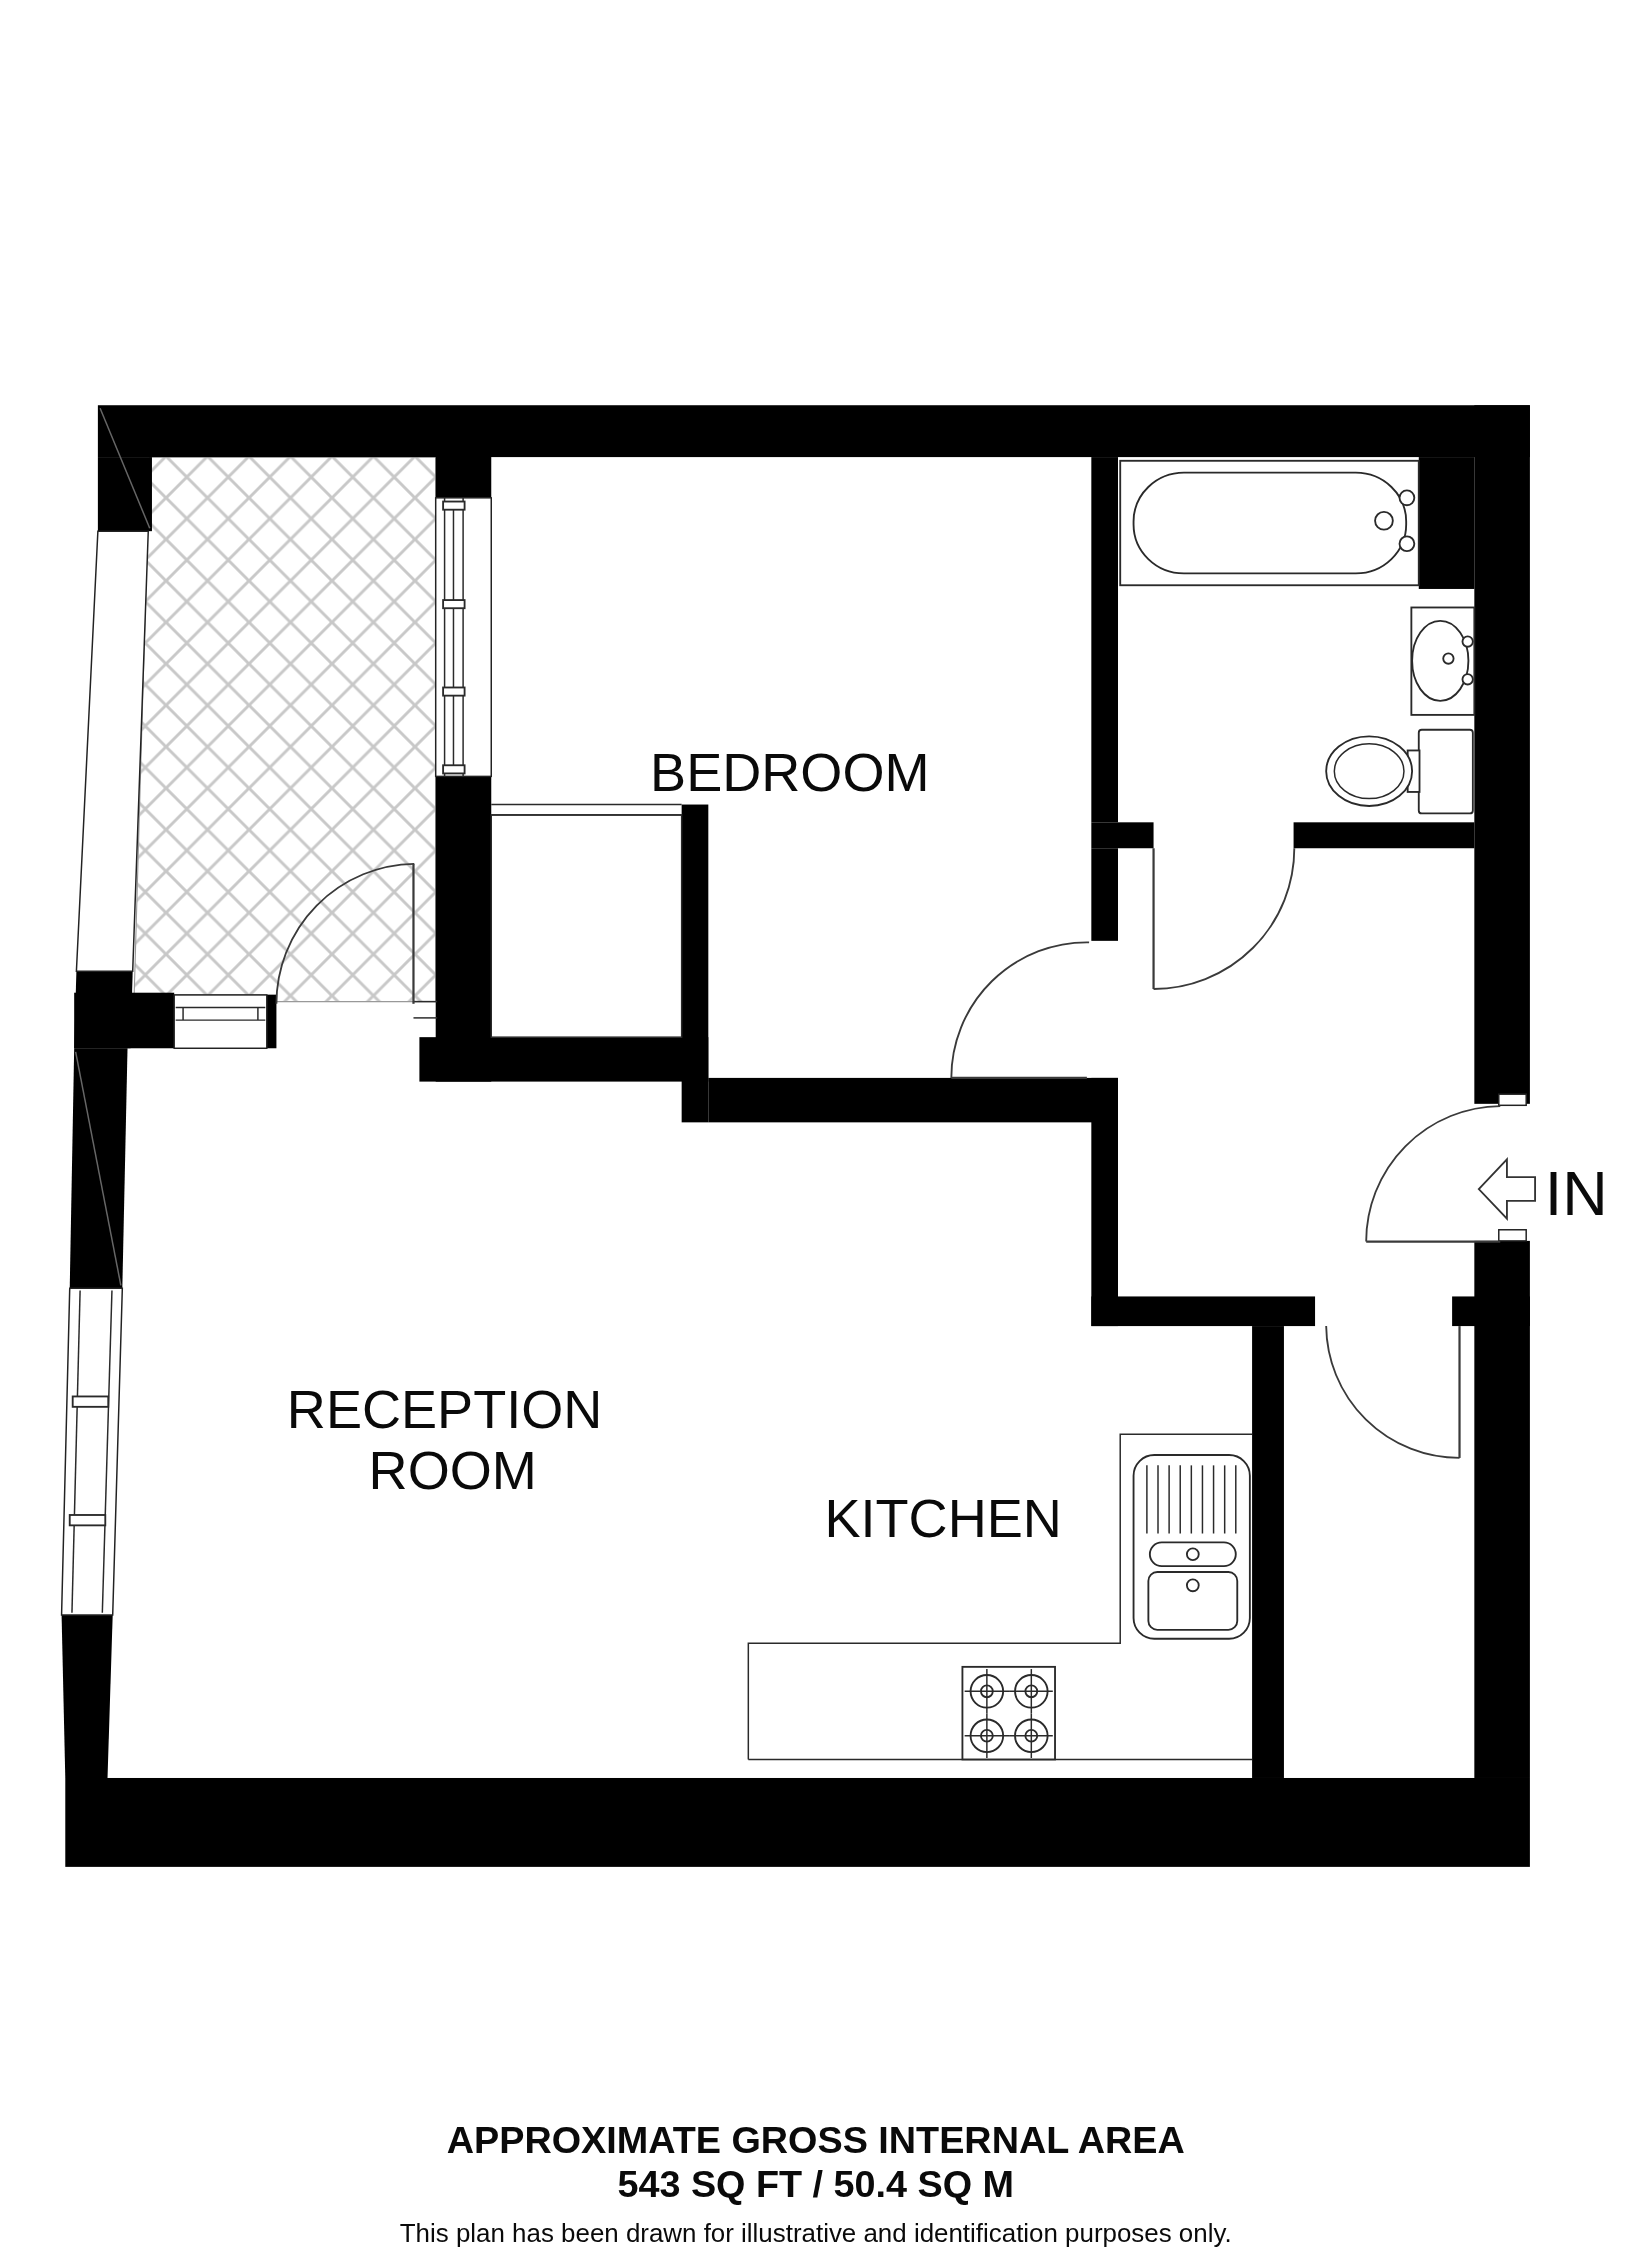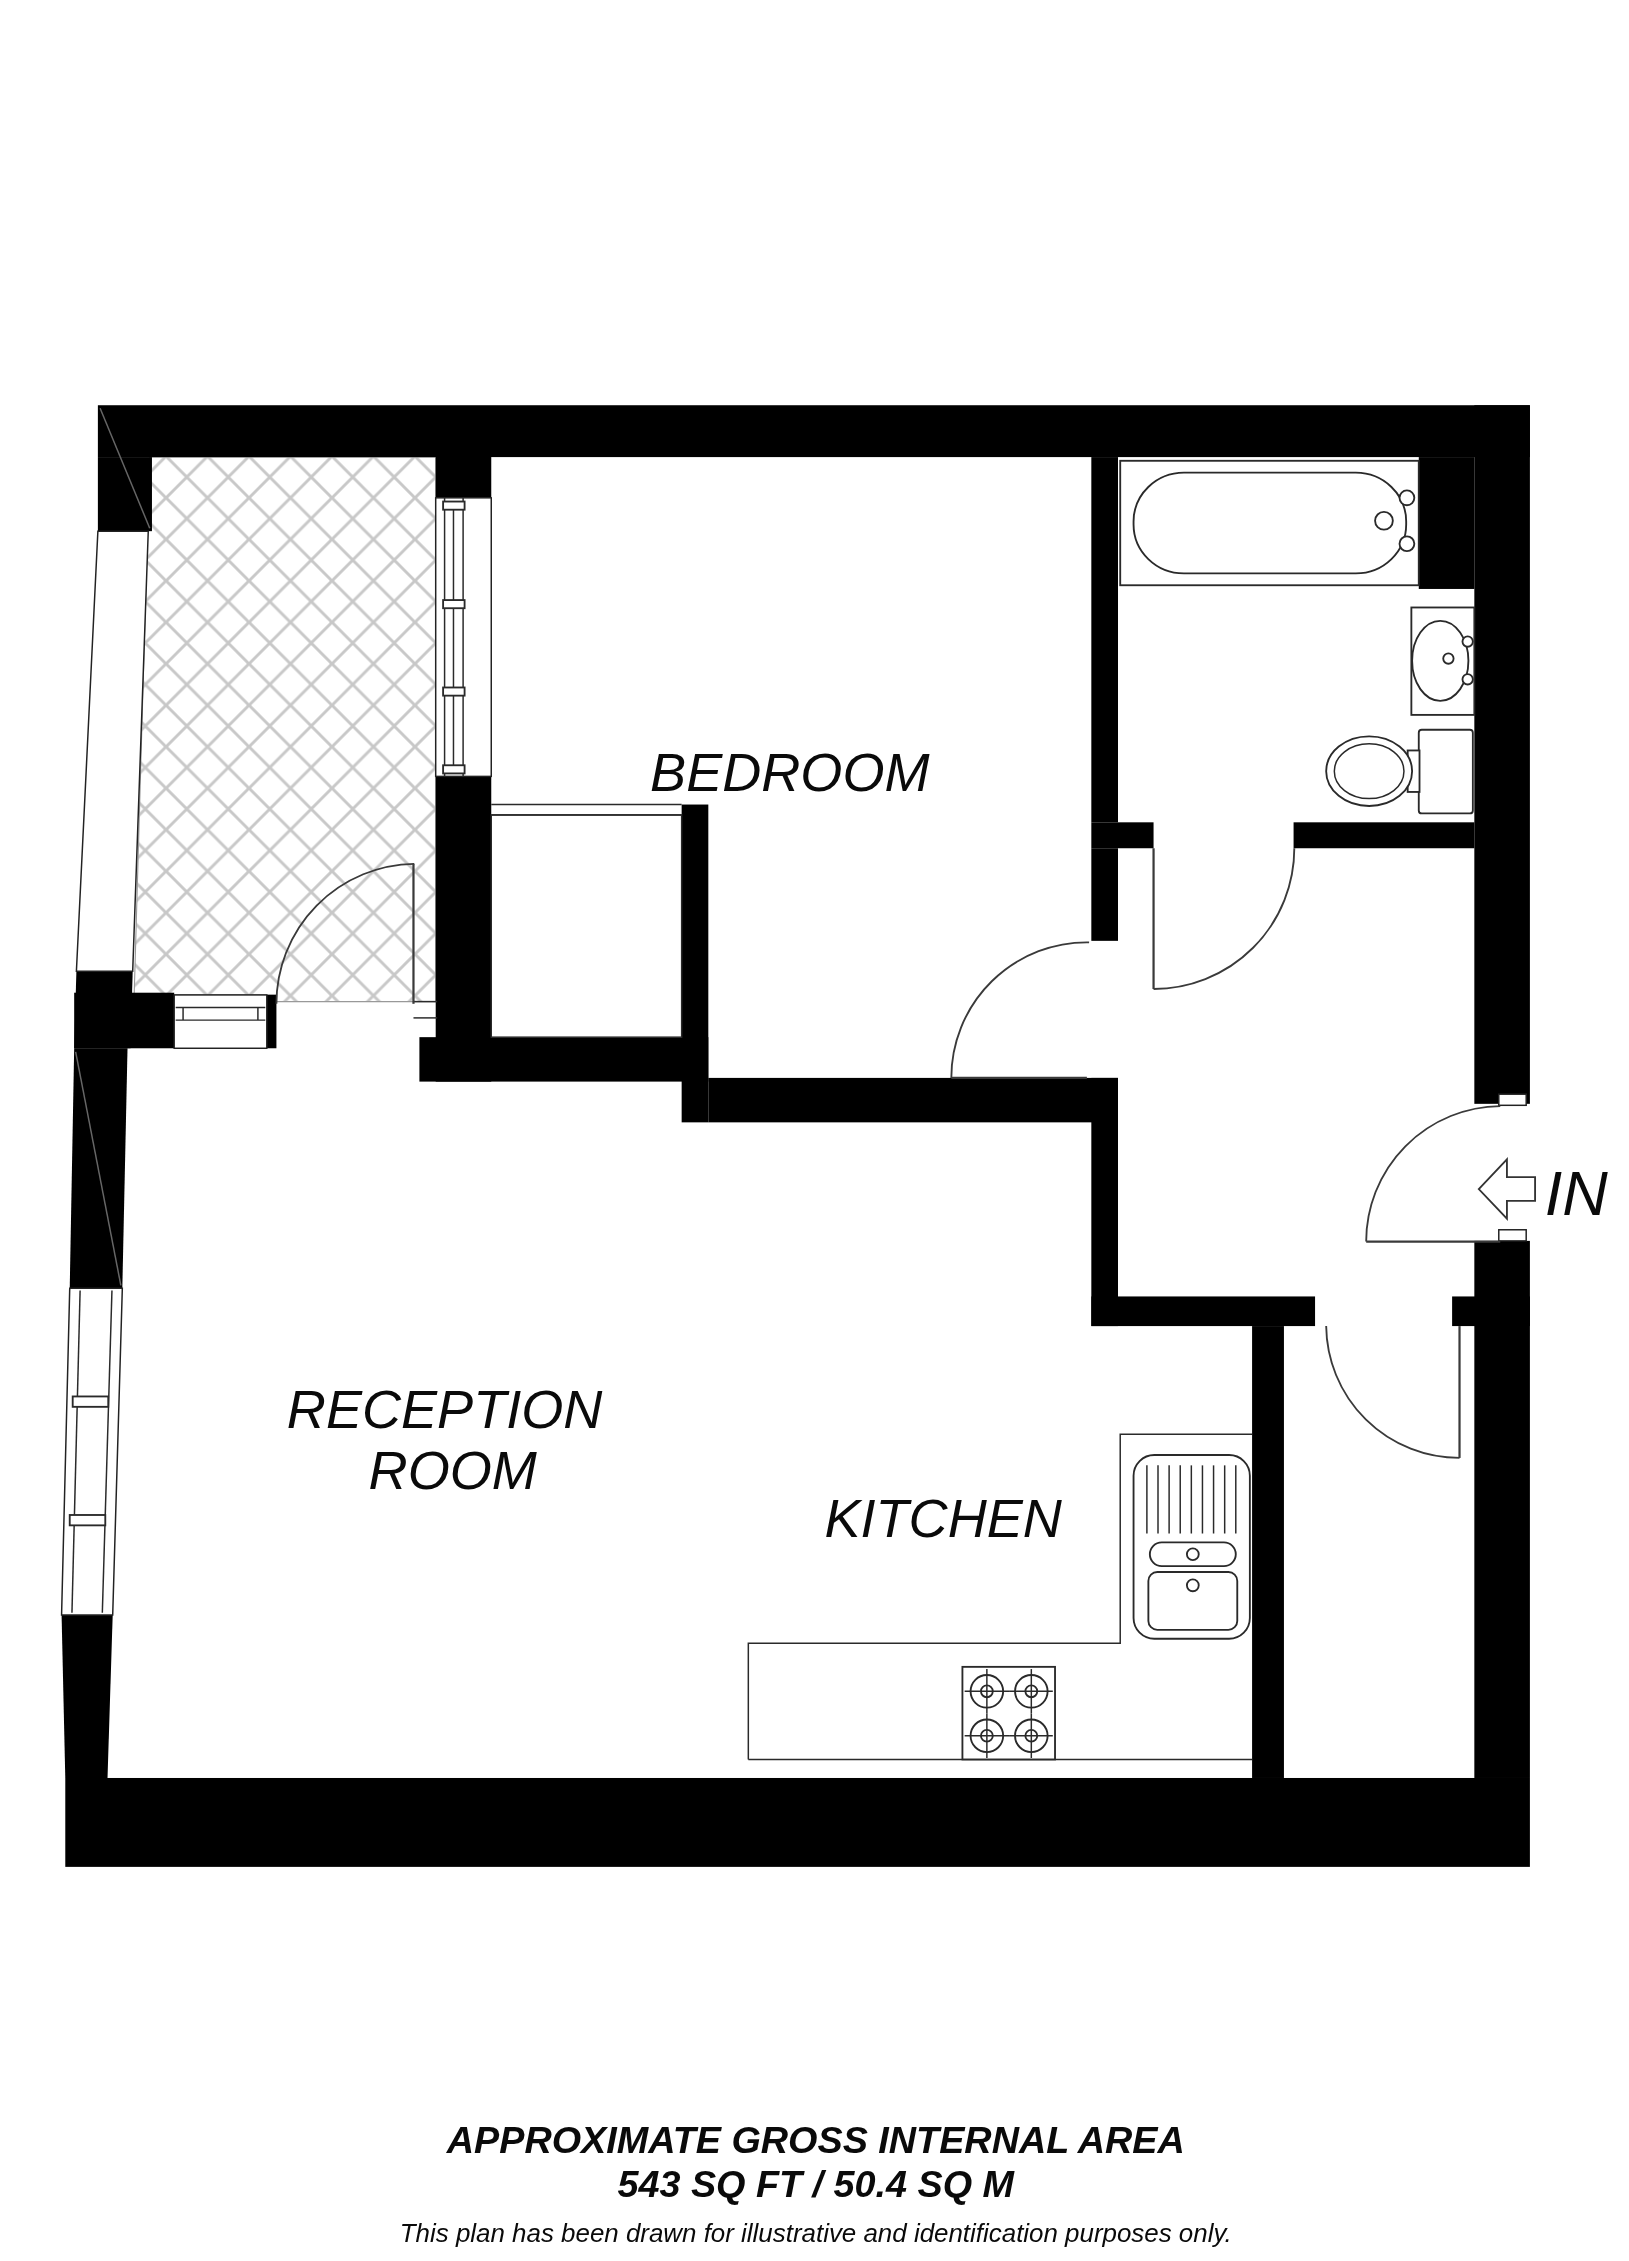--- a/index.html
+++ b/index.html
@@ -1,17 +1,17 @@
 <!DOCTYPE html>
 <html style="font-size:12px"><head>
 <meta charset="utf-8">
 <style>
   html,body{margin:0;padding:0;background:#ffffff;}
   body{width:1630px;height:2261px;position:relative;font-family:"Liberation Sans",sans-serif;}
-  #plan-wrap{position:absolute;inset:0;font-style:italic;}
+  #plan-wrap{position:absolute;inset:0;}
   svg{display:block;width:1630px;height:2261px;}
   .wall{fill:#000000;stroke:none;}
   .whitewall{fill:#ffffff;stroke:#222222;stroke-width:2;}
   .fixture{fill:#ffffff;stroke:#2a2a2a;stroke-width:2.5;}
   .fixline{fill:none;stroke:#2a2a2a;stroke-width:2;}
   .door{fill:none;stroke:#3a3a3a;stroke-width:2.5;}
   .leaf{stroke:#3a3a3a;stroke-width:3;}
   .miter{stroke:#666666;stroke-width:2;}
   .roomlabel{font-family:"Liberation Sans",sans-serif;font-size:73px;fill:#0a0a0a;text-anchor:middle;}
   .inlabel{font-family:"Liberation Sans",sans-serif;font-size:85px;fill:#0a0a0a;text-anchor:start;}

